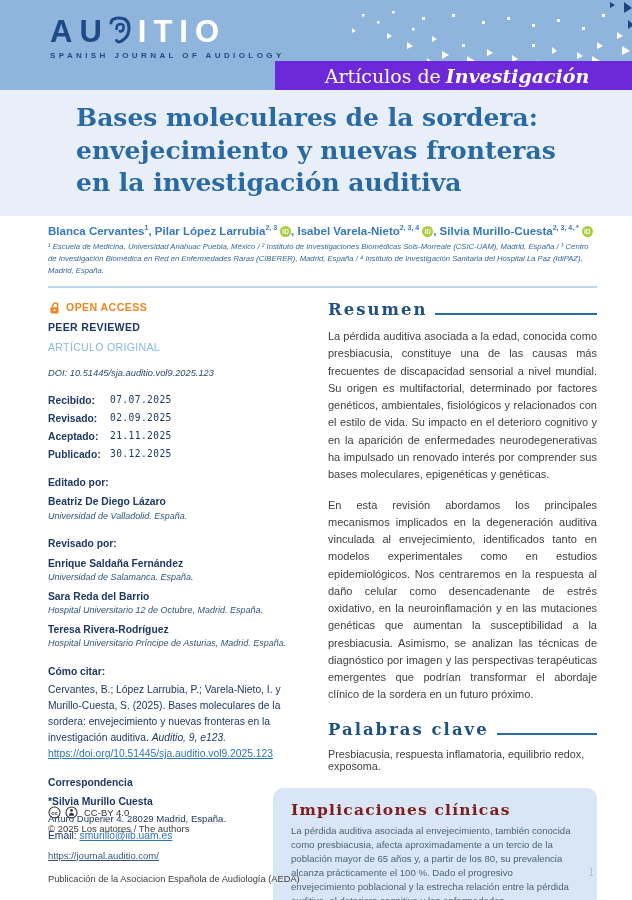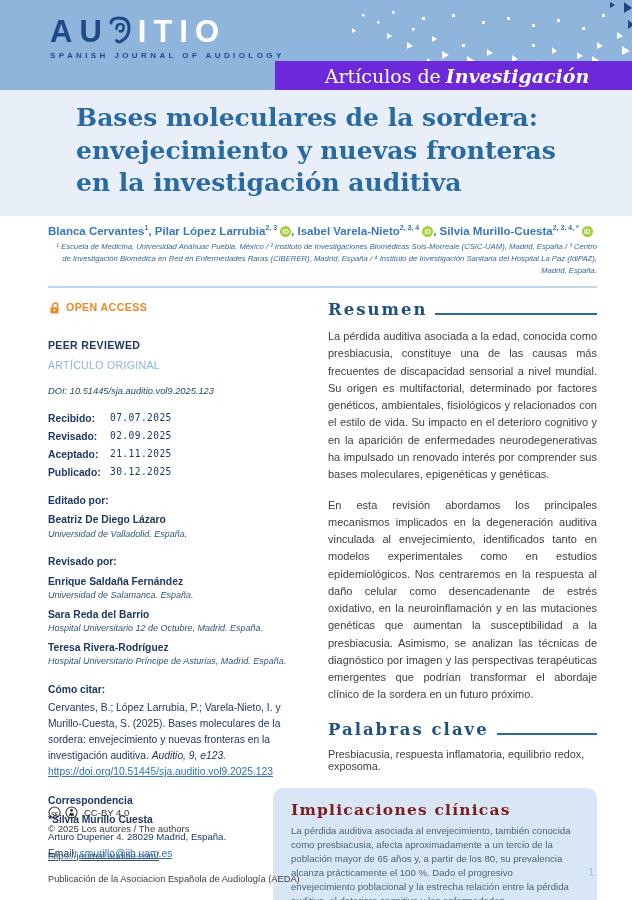--- a/index.html
+++ b/index.html
@@ -26,31 +26,31 @@
   h1{margin:0;font-family:"DejaVu Serif",serif;font-weight:600;font-size:25px;line-height:1.3;
      color:#2a6aa3;}
 
   
   .authors-block{padding:9px 35px 0 48px;}
   .authors{font-size:11.5px;font-weight:bold;color:#3679bd;}
   .authors sup{font-size:7px;}
   .orcid{display:inline-block;width:11px;height:11px;border-radius:50%;background:#a6ce39;
          color:#fff;font-size:6.5px;line-height:11px;text-align:center;font-weight:bold;
          vertical-align:1px;margin-left:3px;}
-  .affils{margin-top:4px;font-size:7.7px;font-style:italic;color:#35679e;line-height:1.55;text-align:right;}
+  .affils{margin-top:4px;font-size:7.7px;font-style:italic;color:#35679e;line-height:1.55;}
   .divider{margin:9px 35px 0 48px;border-bottom:2px solid #bcd7ee;}
 
   
   .columns{display:flex;padding:12px 35px 0 48px;gap:30px;}
   .left{width:250px;flex-shrink:0;font-size:10.3px;line-height:1.5;color:#1f3864;}
   .right{flex:1;min-width:0;}
 
   
   .oa{display:flex;align-items:center;gap:5px;color:#ee8722;font-weight:bold;font-size:10.6px;letter-spacing:0.4px;}
-  .pr{font-weight:bold;color:#1f3864;margin-top:22px;font-size:10.6px;letter-spacing:0.3px;}
+  .pr{font-weight:bold;color:#1f3864;margin-top:4px;font-size:10.6px;letter-spacing:0.3px;}
   .ao{font-weight:normal;color:#8ab7e0;margin-top:4px;font-size:10.6px;letter-spacing:0.3px;}
   .doi{margin-top:11px;font-style:italic;font-size:9.3px;color:#2c4a66;}
   .dates{margin-top:12px;}
   .date-row{display:flex;margin:2.5px 0;}
   .date-label{font-weight:bold;width:62px;flex-shrink:0;}
   .date-value{font-family:"DejaVu Sans Mono",monospace;font-size:9.6px;letter-spacing:0.4px;}
   .sec{margin-top:13px;}
   .sec-label{font-weight:bold;}
   .person{font-weight:bold;margin-top:4px;}
   .person-affil{font-style:italic;font-size:9px;color:#2f5578;margin-top:0px;}

